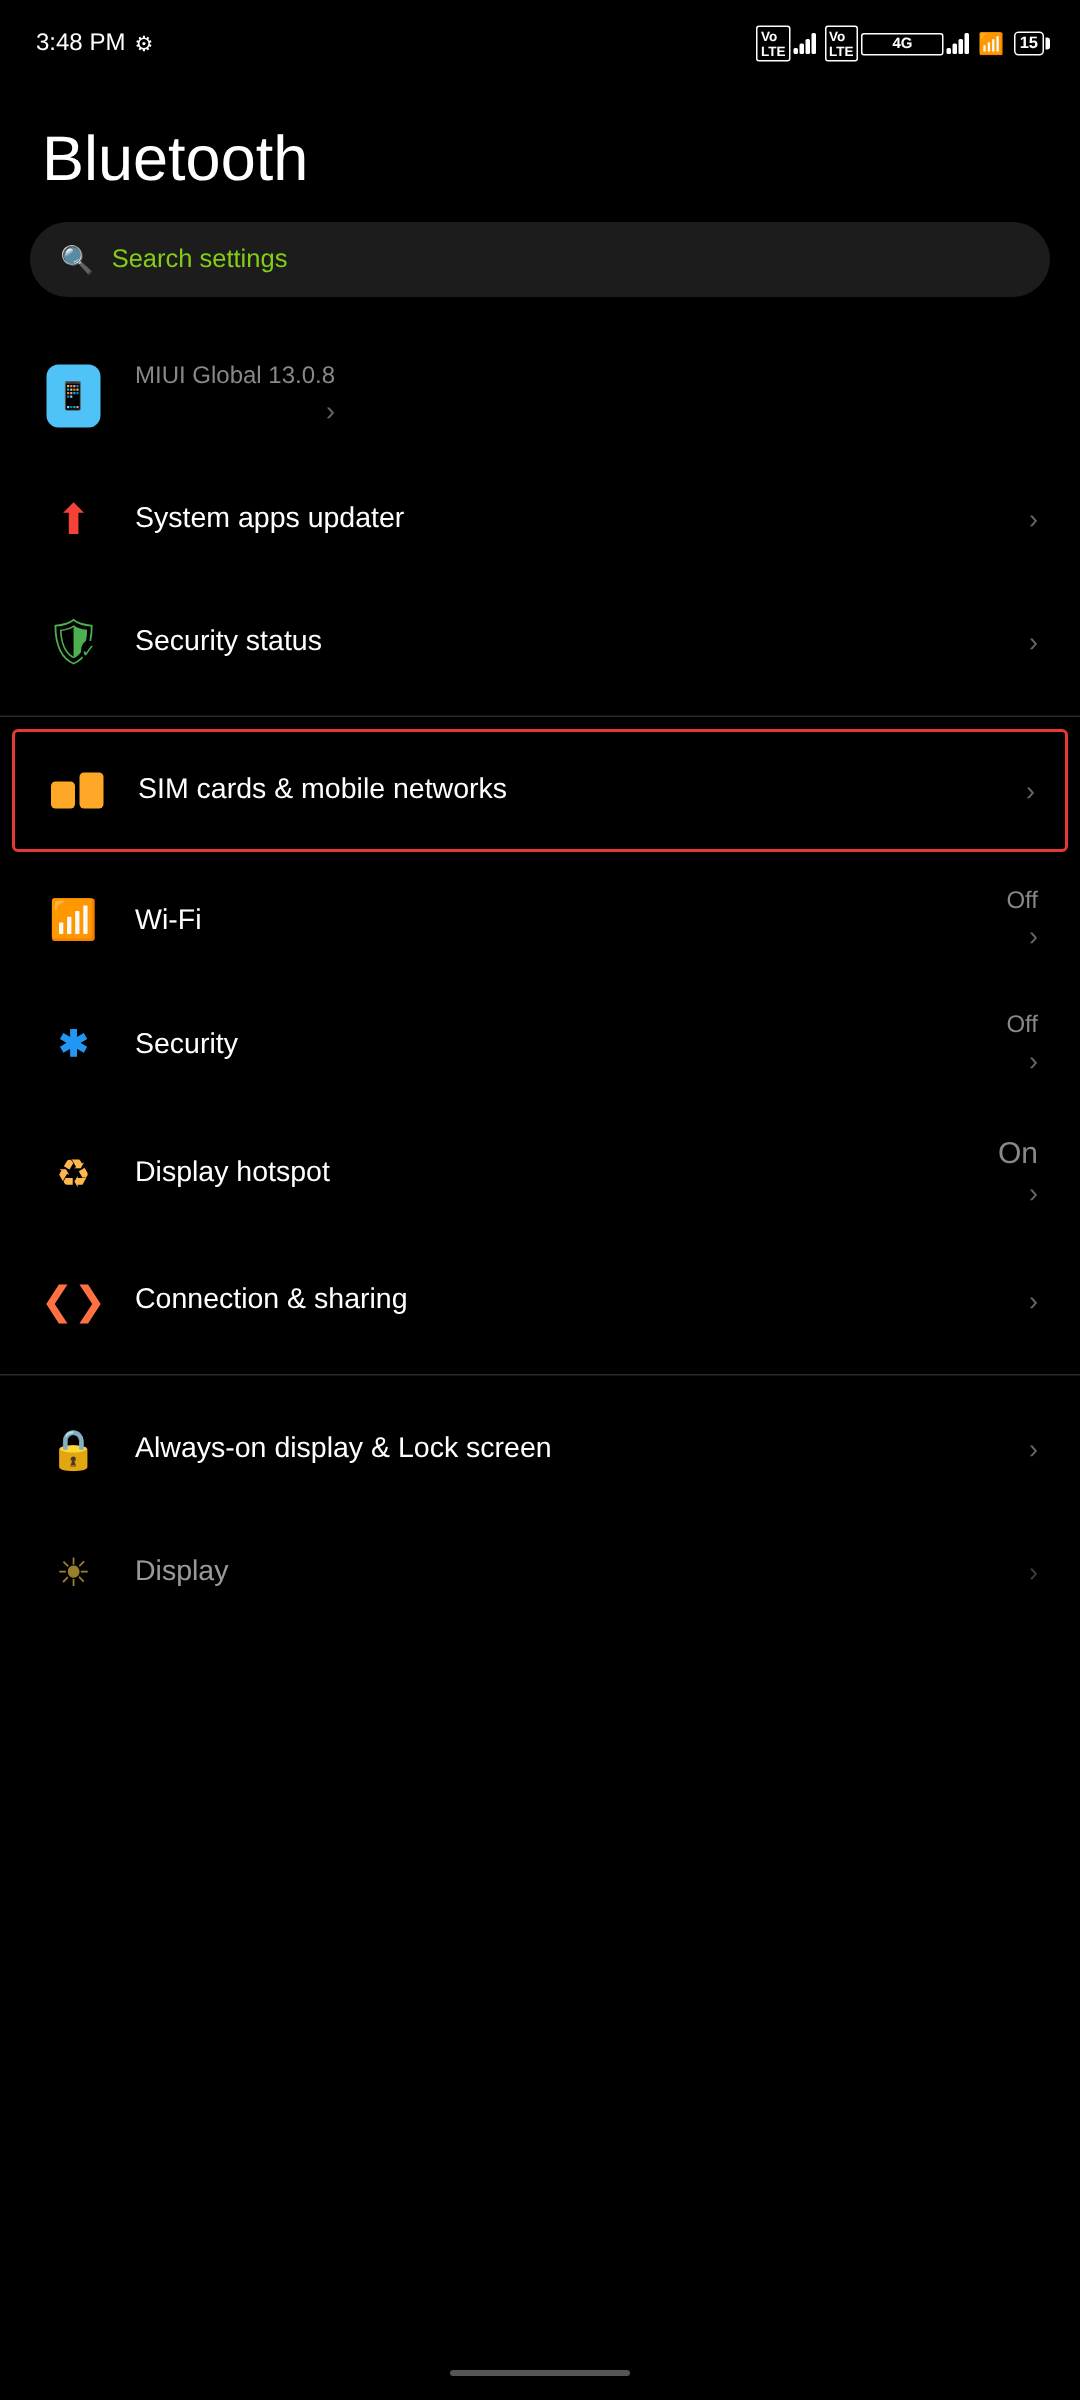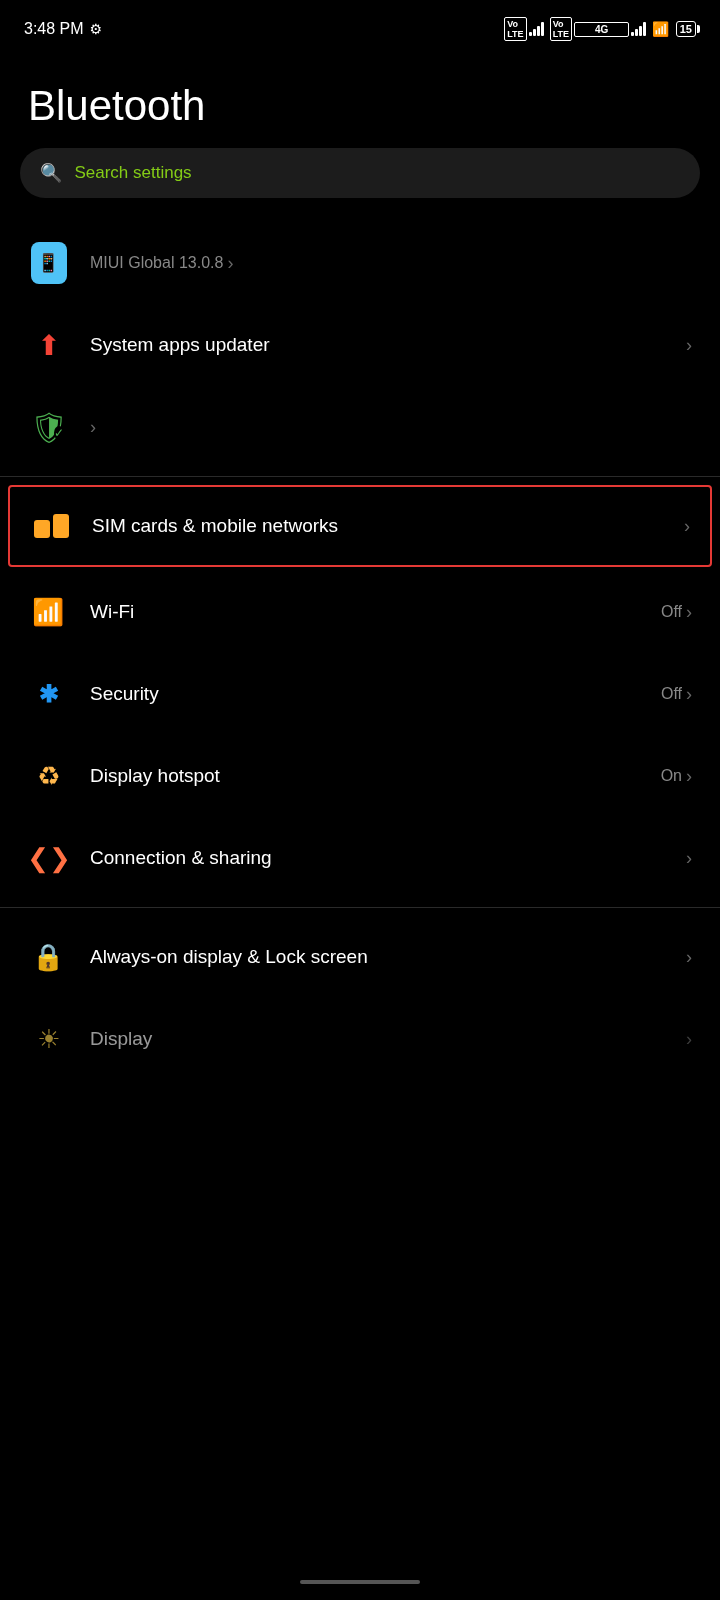--- a/index.html
+++ b/index.html
@@ -114,24 +114,25 @@
     }
 
     .item-label {
       font-size: 19px;
       font-weight: 500;
       color: #fff;
     }
 
     .item-right {
       display: flex;
-      align-items: center;
+      align-items: flex-end;
       gap: 4px;
       color: #888;
       font-size: 16px;
+      flex-direction: column;
     }
 
     .chevron {
       color: #666;
       font-size: 18px;
     }
 
     .divider {
       height: 1px;
       background: #2a2a2a;
@@ -314,20 +315,23 @@
     <div class="item-right">
       <span class="chevron">›</span>
     </div>
   </div>
 
   <div class="settings-item">
     <div class="item-icon icon-security">
       <span class="shield">🛡</span>
       <span style="position:absolute;bottom:8px;right:6px;color:#4caf50;font-size:12px;background:#000;border-radius:50%;">✓</span>
     </div>
+    <div class="item-content">
+      <span class="item-label">Security status</span>
+    </div>
     <div class="item-right">
       <span class="chevron">›</span>
     </div>
   </div>
 
   <div class="divider"></div>
 
   <div style="border: 2.5px solid #e53935; border-radius: 4px; margin: 4px 8px;">
     <div class="settings-item" style="margin:0;padding:18px 20px;">
       <div class="item-icon">
@@ -372,21 +376,21 @@
   </div>
 
   <div class="settings-item">
     <div class="item-icon">
       <span class="icon-hotspot">♻</span>
     </div>
     <div class="item-content">
       <span class="item-label">Display hotspot</span>
     </div>
     <div class="item-right">
-      <span style="color:#888;font-size:16px;">On</span>
+      <span style="color:#888;font-size:20px;">On</span>
       <span class="chevron">›</span>
     </div>
   </div>
 
   <div class="settings-item">
     <div class="item-icon">
       <span class="icon-connection">❮❯</span>
     </div>
     <div class="item-content">
       <span class="item-label">Connection &amp; sharing</span>

